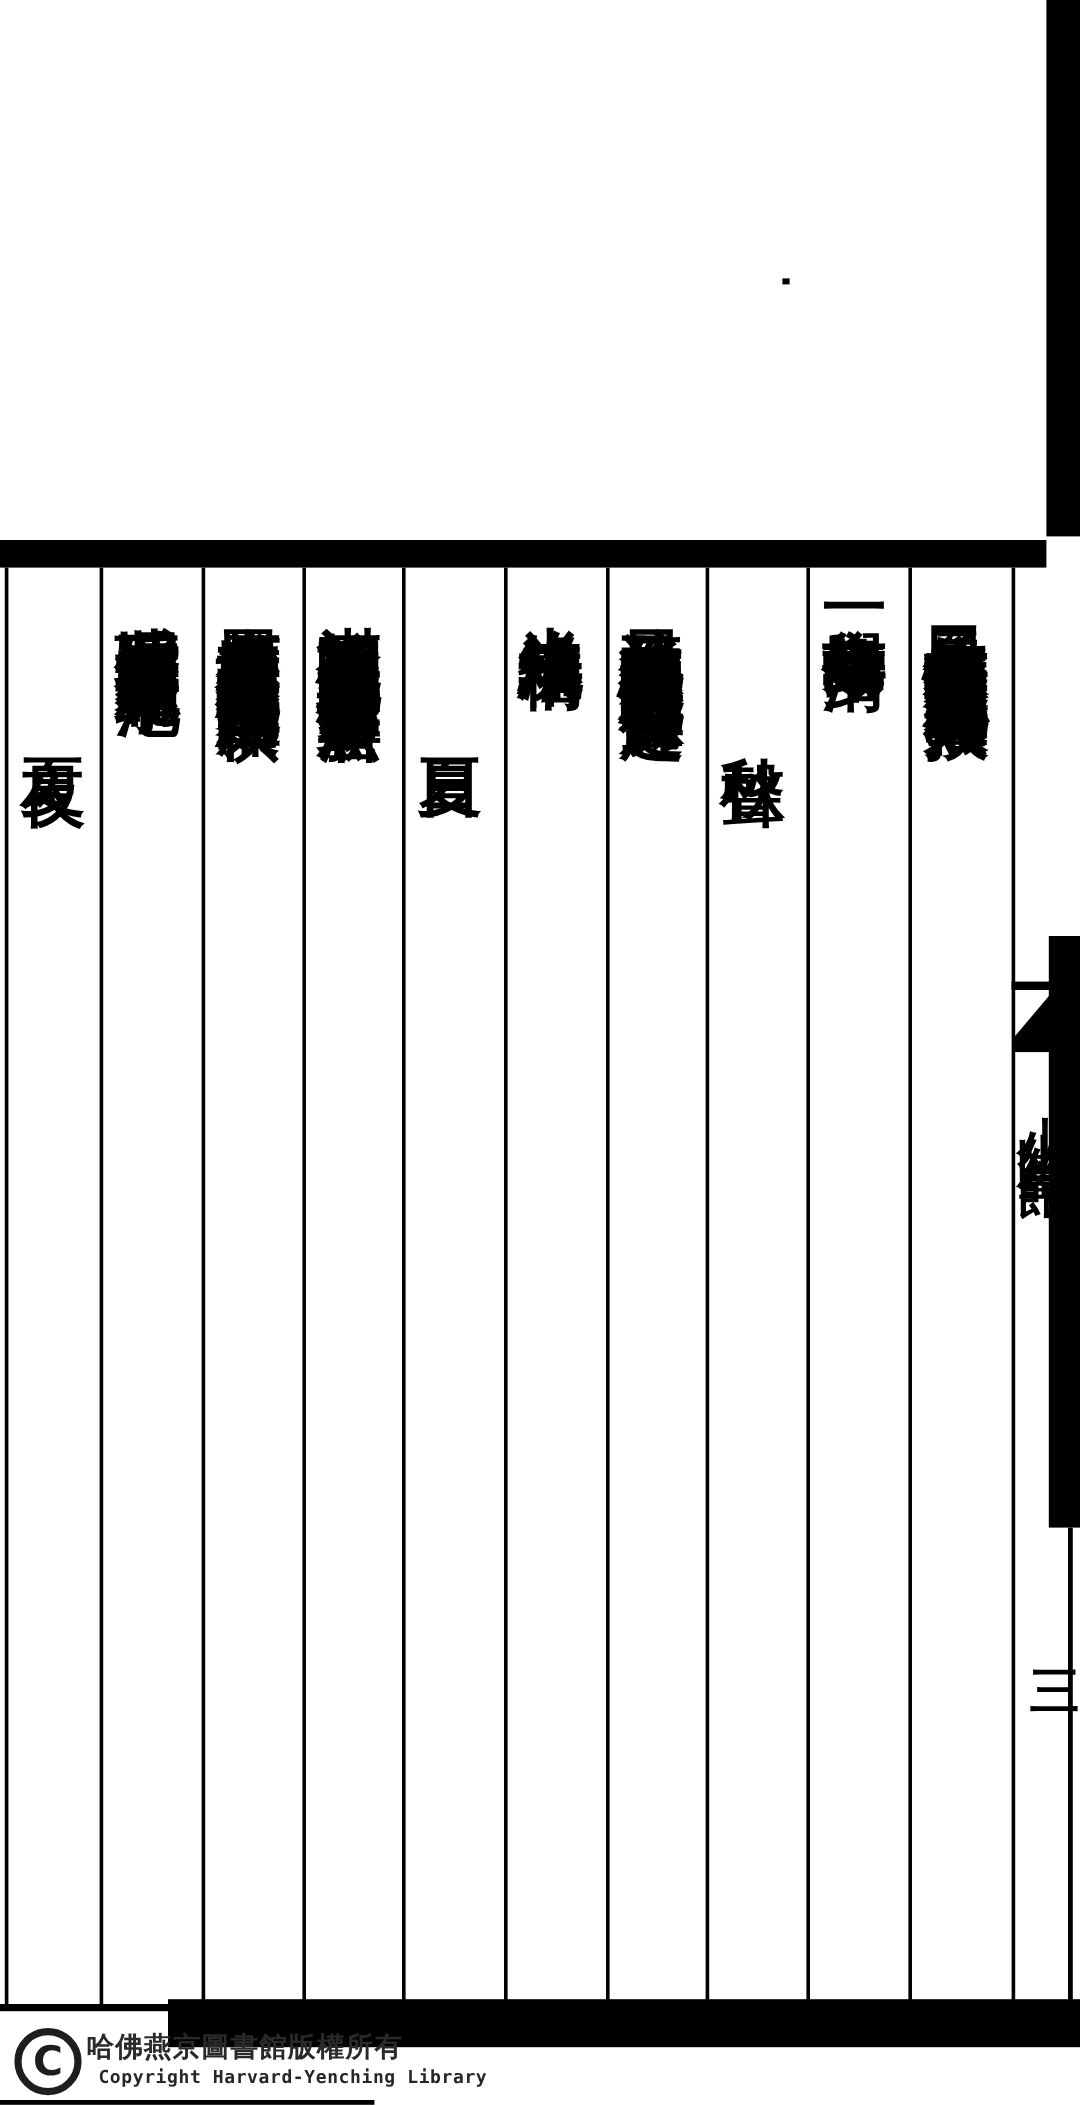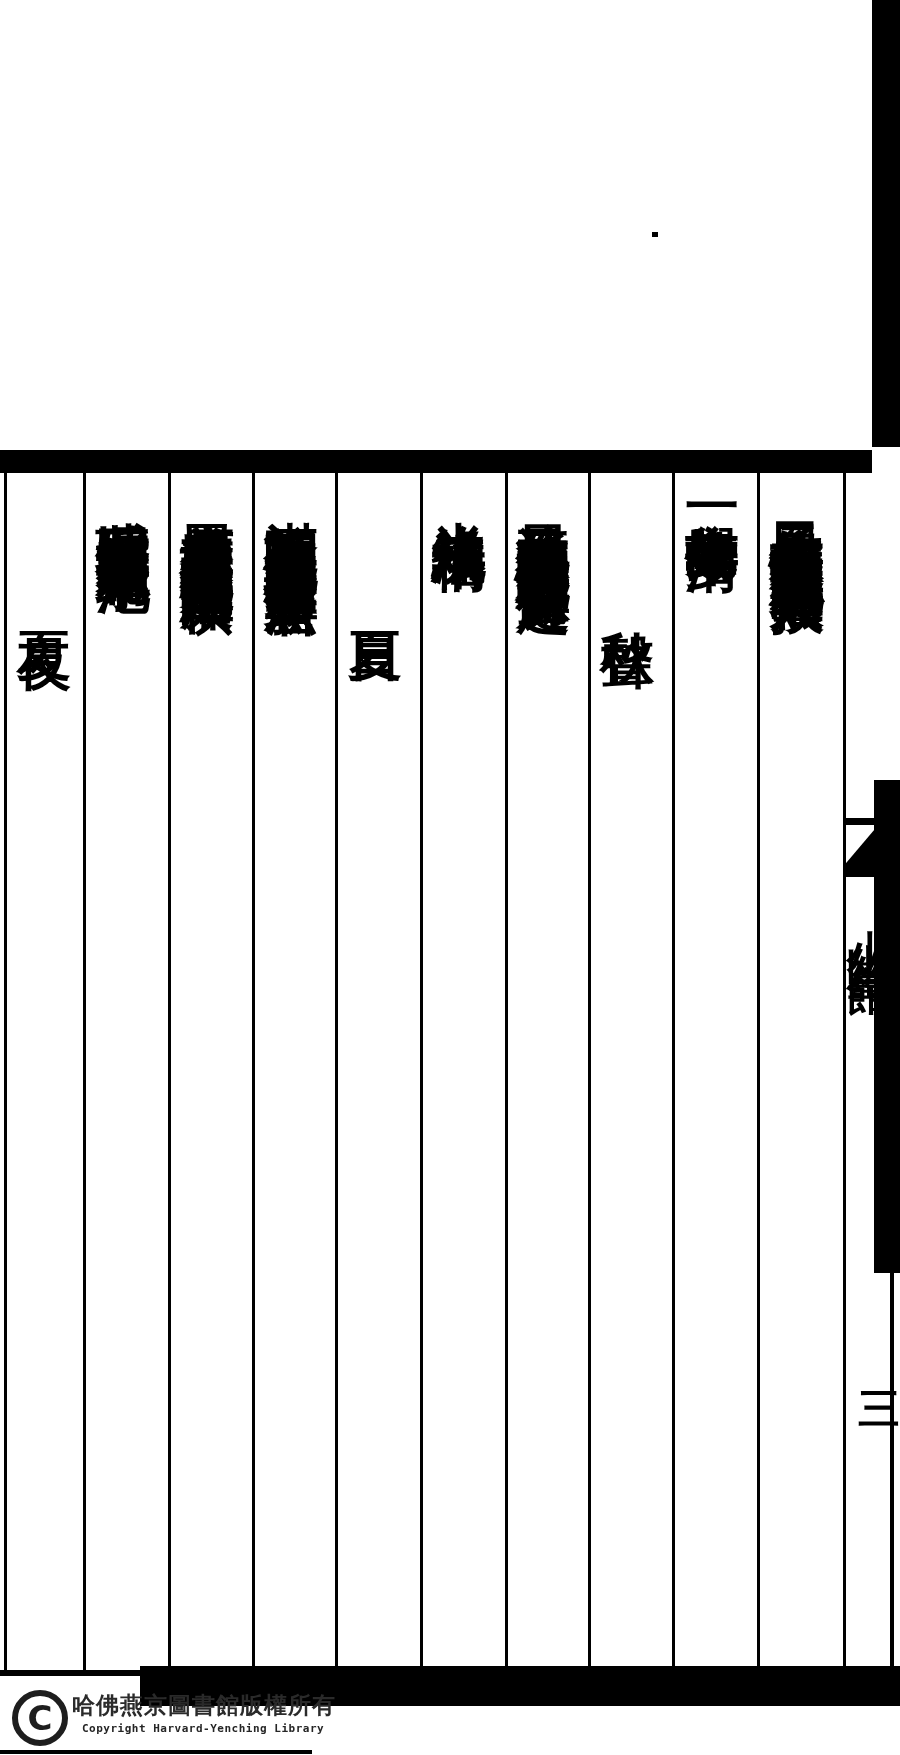--- a/index.html
+++ b/index.html
@@ -48,21 +48,21 @@
     font-size:34px;font-weight:700;color:#1e1e1e;line-height:1;
   }
   #stamp-cn{
     position:absolute;left:62px;top:2px;
     font-size:23px;font-weight:700;letter-spacing:1px;color:#2a2a2a;
     font-family:"DejaVu Serif", serif;white-space:nowrap;text-align:right;
   }
   #stamp-en{
     position:absolute;left:72px;top:34px;
     font-family:"DejaVu Sans Mono", monospace;
-    font-size:11px;font-weight:700;letter-spacing:0.5px;color:#262626;
+    font-size:15px;font-weight:700;letter-spacing:0.5px;color:#262626;
     white-space:nowrap;
     text-align:right;
   }
 </style>
 </head>
 <body>
 
 <div id="page">
 
   <div class="abs black" style="left:872px;top:0;width:28px;height:447px;"></div>

